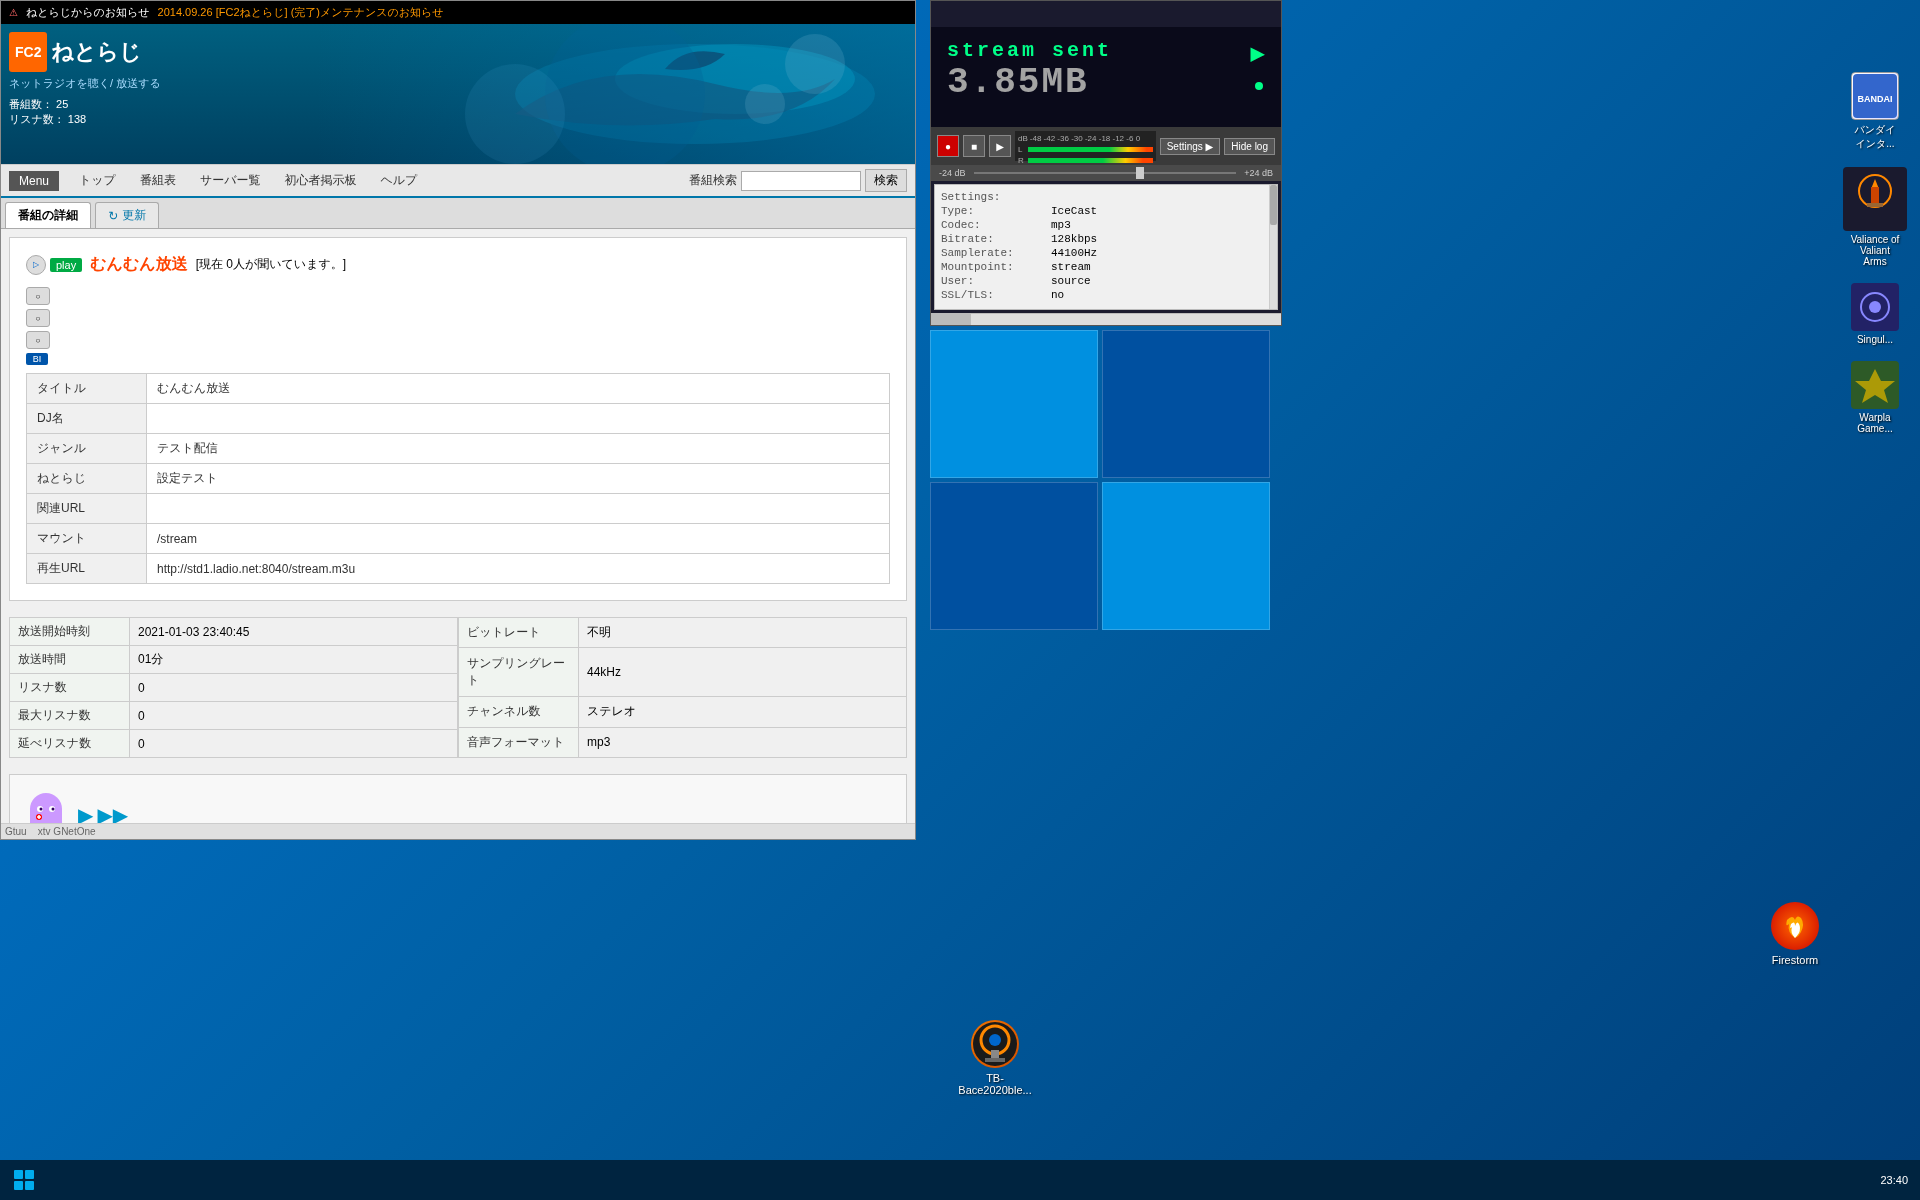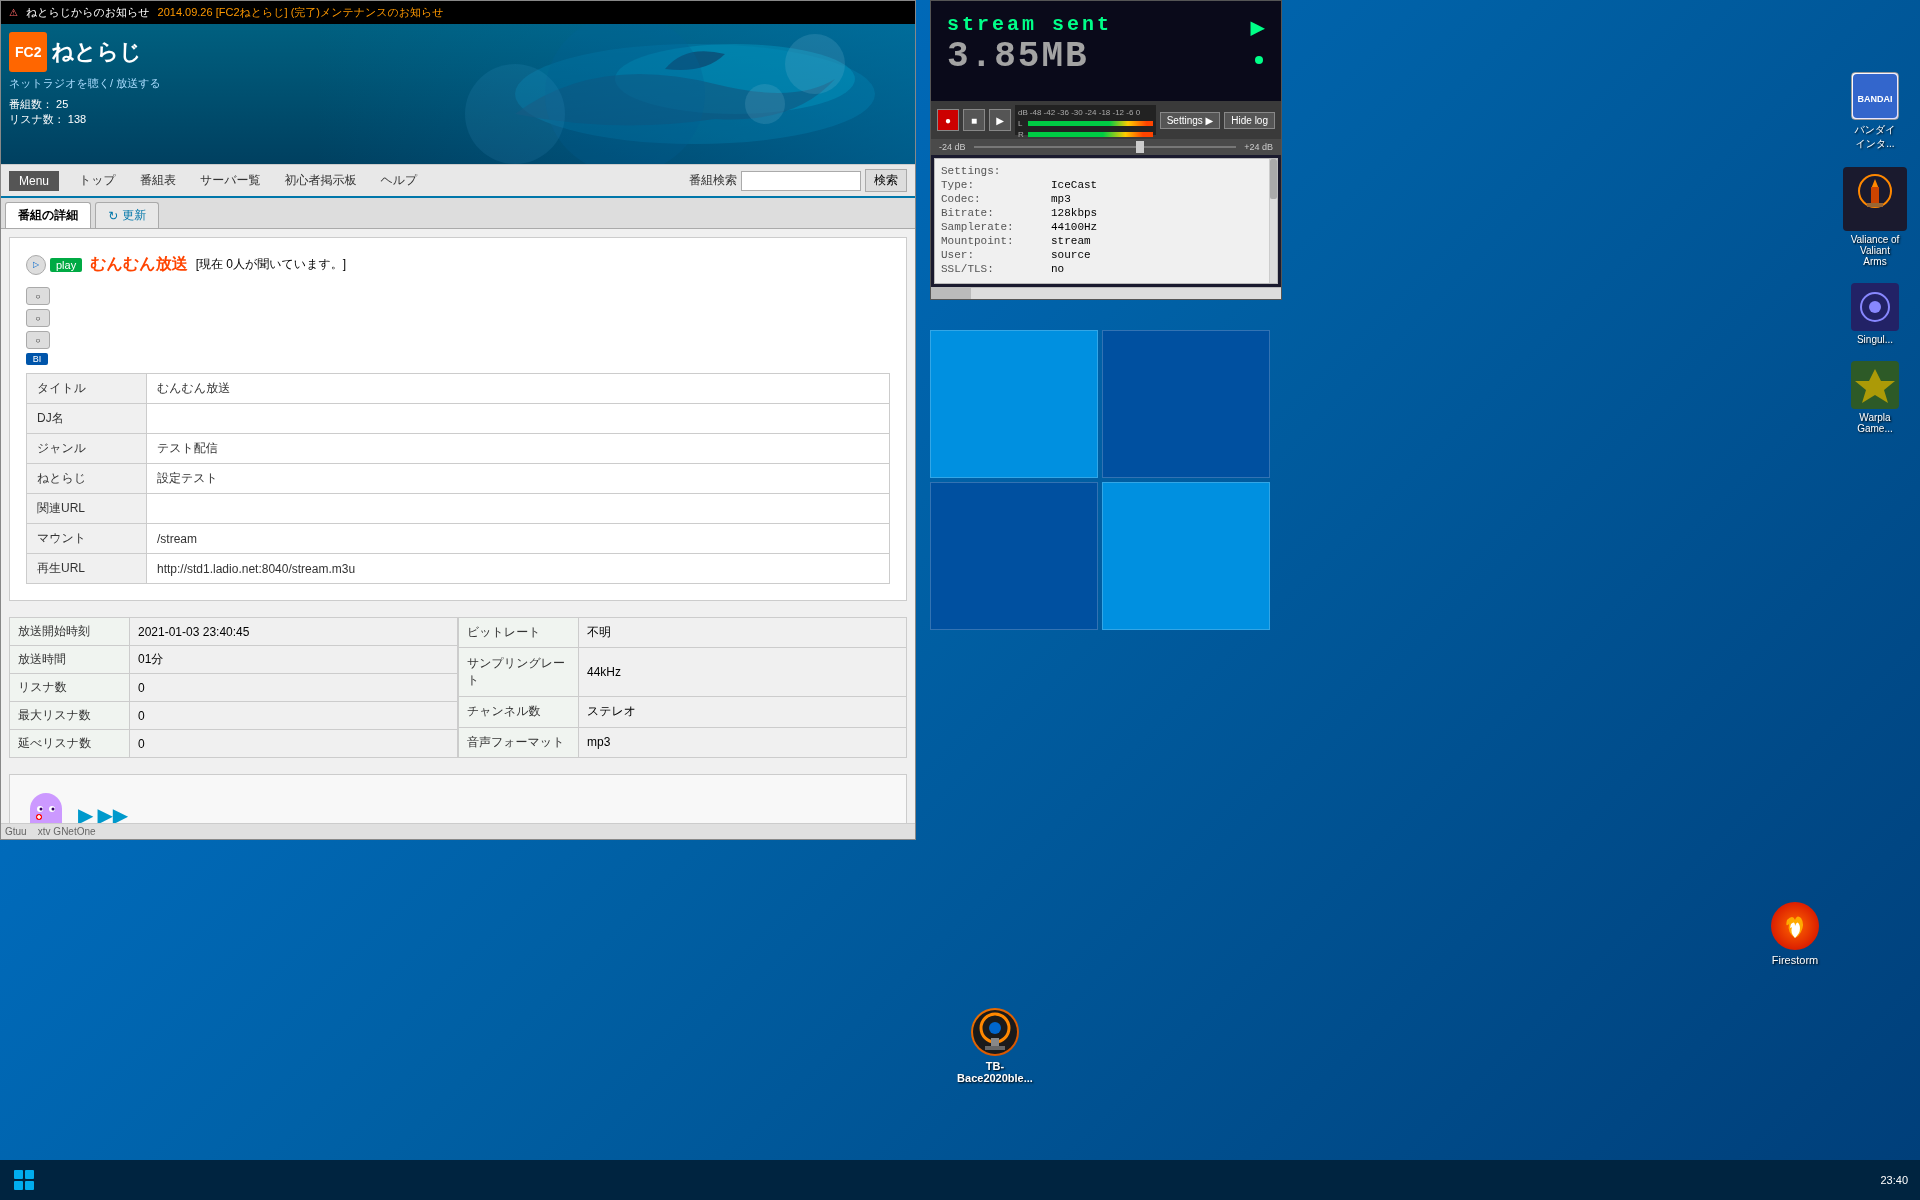--- a/index.html
+++ b/index.html
@@ -346,20 +346,21 @@
       width: 352px;
       background: #1a1a2e;
       border: 1px solid #555;
     }
 
     .stream-display {
       background: #0a0a1a;
       color: #00ff88;
       padding: 8px 12px;
       font-family: 'Courier New', monospace;
+      margin-top: 26px;
     }
 
     .stream-controls {
       background: #2a2a2a;
       padding: 4px 8px;
       display: flex;
       align-items: center;
       gap: 4px;
     }
 
@@ -842,21 +843,21 @@
     <div style="width:48px; height:48px;">
       <svg width="48" height="48" viewBox="0 0 48 48">
         <rect width="48" height="48" fill="#2d5a27" rx="4"></rect>
         <polygon points="24,8 30,20 44,20 33,29 37,42 24,34 11,42 15,29 4,20 18,20" fill="#ccaa00" opacity="0.8"></polygon>
       </svg>
     </div>
     <span class="right-icon-label">Warpla<br>Game...</span>
   </div>
 </div>
 
-<div class="desktop-icon" style="position:absolute; bottom:112px; left:950px; width:90px;font-weight:bold;">
+<div class="desktop-icon" style="position:absolute; bottom:100px; left:950px; width:90px;">
   <div class="blender-icon">
     <svg width="48" height="48" viewBox="0 0 48 48">
       <circle cx="24" cy="24" r="22" fill="#1a1a1a"></circle>
       <circle cx="24" cy="20" r="14" fill="none" stroke="#ff8800" stroke-width="3"></circle>
       <circle cx="24" cy="20" r="6" fill="#0066cc"></circle>
       <rect x="20" y="30" width="8" height="12" fill="#888"></rect>
       <rect x="14" y="38" width="20" height="4" fill="#666"></rect>
     </svg>
   </div>
   <span class="icon-label">TB-Bace2020ble...</span>

